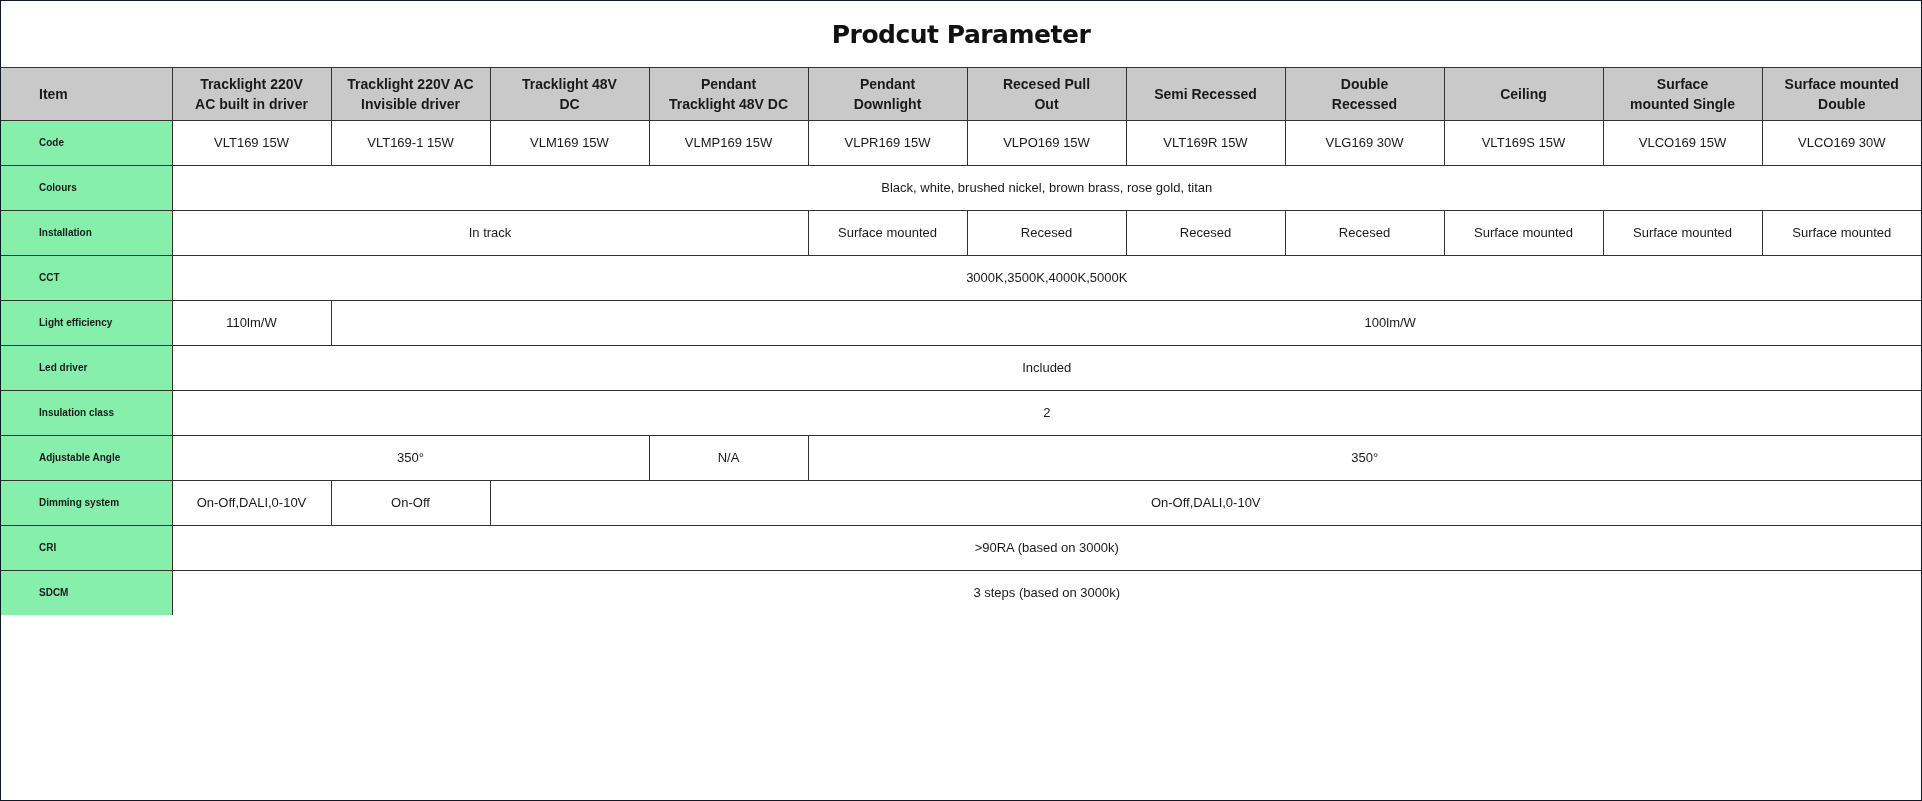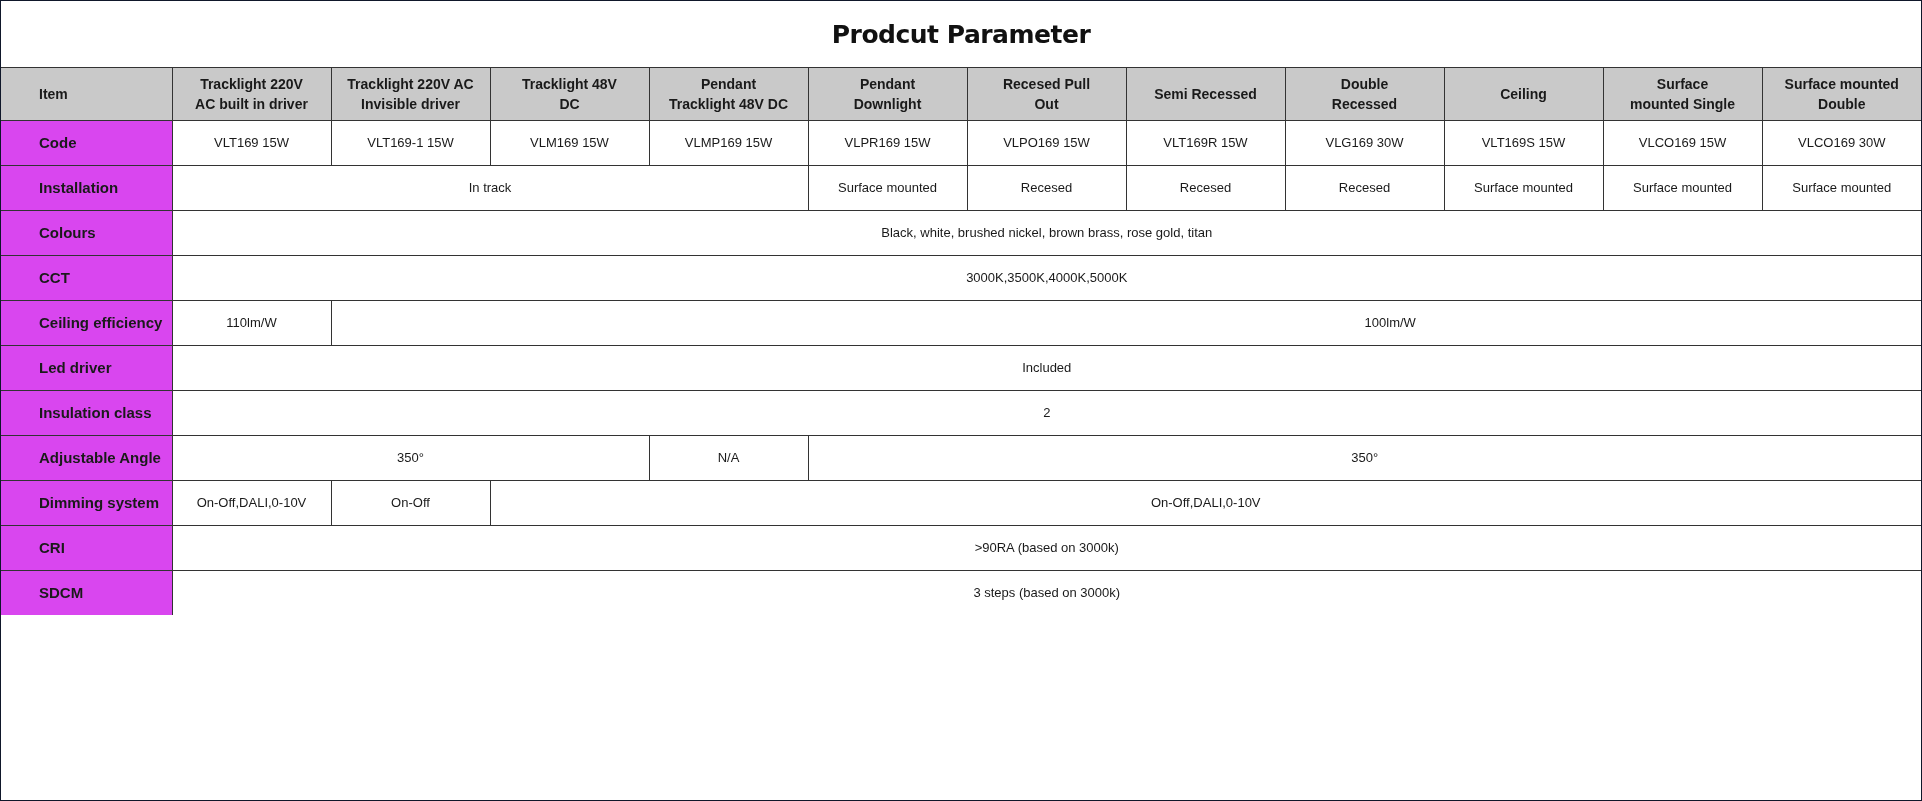--- a/index.html
+++ b/index.html
@@ -15,21 +15,21 @@
     border: 1px solid #333; text-align: center; vertical-align: middle;
     font-size: 13px; color: #1a1a1a; padding: 0 4px; line-height: 20px;
     font-family: "Liberation Sans", sans-serif;
   }
   tr:first-child td, tr:first-child th { border-top: none; }
   td:first-child, th:first-child { border-left: none; }
   td:last-child, th:last-child { border-right: none; }
   tr.head th { background: #c9c9c9; height: 52px; font-weight: bold; font-size: 14px; }
   tr.data td { height: 44px; }
   tr.data:last-child td { border-bottom: none; margin-top: 36px; }
-  .label { background: #d946ef; text-align: left !important; padding-left: 38px !important; font-weight: bold; font-size: 15px; }
+  .label { background: #86efac; text-align: left !important; padding-left: 38px !important; font-weight: bold; font-size: 10px; }
   th.label { background: #c9c9c9; }
   .pre { white-space: pre-line; }
 </style>
 </head>
 <body>
 
 <div class="sheet">
   <div class="title">Prodcut Parameter</div>
   <table>
     <colgroup>
@@ -80,47 +80,47 @@
       <td>VLPR169 15W</td>
       <td>VLPO169 15W</td>
       <td>VLT169R 15W</td>
       <td>VLG169 30W</td>
       <td>VLT169S 15W</td>
       <td>VLCO169 15W</td>
       <td>VLCO169 30W</td>
     </tr>
 
     <tr class="data">
+      <td class="label">Colours</td>
+      <td colspan="11">Black, white, brushed nickel, brown brass, rose gold, titan</td>
+    </tr>
+
+    <tr class="data">
       <td class="label">Installation</td>
       <td colspan="4">In track</td>
       <td>Surface mounted</td>
       <td>Recesed</td>
       <td>Recesed</td>
       <td>Recesed</td>
       <td>Surface mounted</td>
       <td>Surface mounted</td>
       <td>Surface mounted</td>
-    </tr>
-
-    <tr class="data">
-      <td class="label">Colours</td>
-      <td colspan="11">Black, white, brushed nickel, brown brass, rose gold, titan</td>
     </tr>
 
 
     <tr class="data">
       <td class="label">CCT</td>
       <td colspan="11">3000K,3500K,4000K,5000K</td>
     </tr>
 
 
 
 
     <tr class="data">
-      <td class="label">Ceiling  efficiency</td>
+      <td class="label">Light  efficiency</td>
       <td>110lm/W</td>
       <td colspan="10" style="text-align:center;padding-left:532px">100lm/W</td>
     </tr>
 
     <tr class="data">
       <td class="label">Led driver</td>
       <td colspan="11">Included</td>
     </tr>
 
     <tr class="data">

